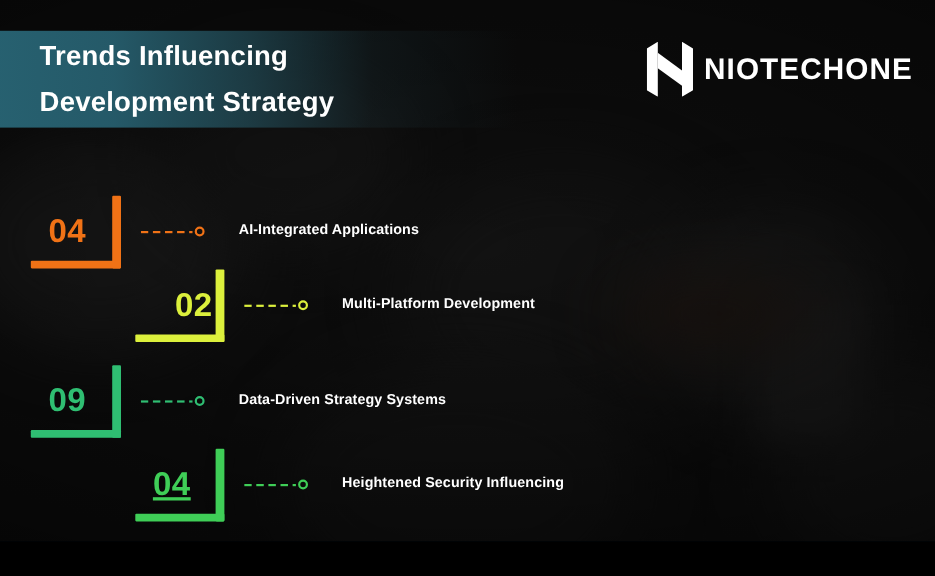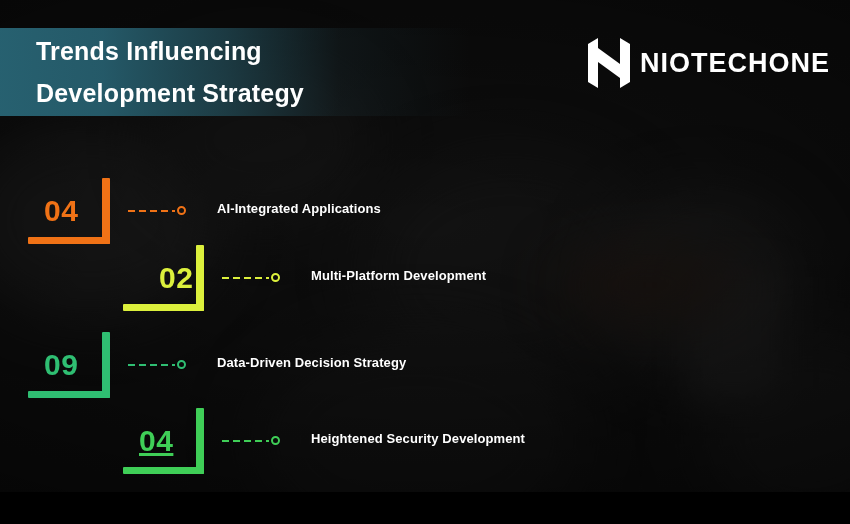--- a/index.html
+++ b/index.html
@@ -211,29 +211,29 @@
   <div class="item" style="left:0; top:0;">
     <div class="bracket">
       <div class="bracket-v" style="left:102px; top:332px; height:66px; background:#2FBE72;"></div>
       <div class="bracket-h" style="left:28px; top:391px; width:82px; background:#2FBE72;"></div>
     </div>
     <div class="num" style="left:44px; top:350px; color:#2FBE72;">09</div>
     <div class="connector" style="left:128px; top:360px; color:#2FBE72;">
       <span class="dashes"></span>
       <span class="dot"></span>
     </div>
-    <div class="label" style="left:217px; top:355px;">Data-Driven Decision Strategy</div>
+    <div class="label" style="left:217px; top:355px;">Data-Driven Strategy Systems</div>
   </div>
 
   <div class="item" style="left:0; top:0;">
     <div class="bracket">
       <div class="bracket-v" style="left:196px; top:408px; height:66px; background:#3FCE57;"></div>
       <div class="bracket-h" style="left:123px; top:467px; width:81px; background:#3FCE57;"></div>
     </div>
     <div class="num" style="left:139px; top:426px; color:#3FCE57;text-decoration:underline;">04</div>
     <div class="connector" style="left:222px; top:436px; color:#3FCE57;">
       <span class="dashes"></span>
       <span class="dot"></span>
     </div>
-    <div class="label" style="left:311px; top:431px;">Heightened Security Development</div>
+    <div class="label" style="left:311px; top:431px;">Heightened Security Influencing</div>
   </div>
 
 </div>
 
 </body></html>

